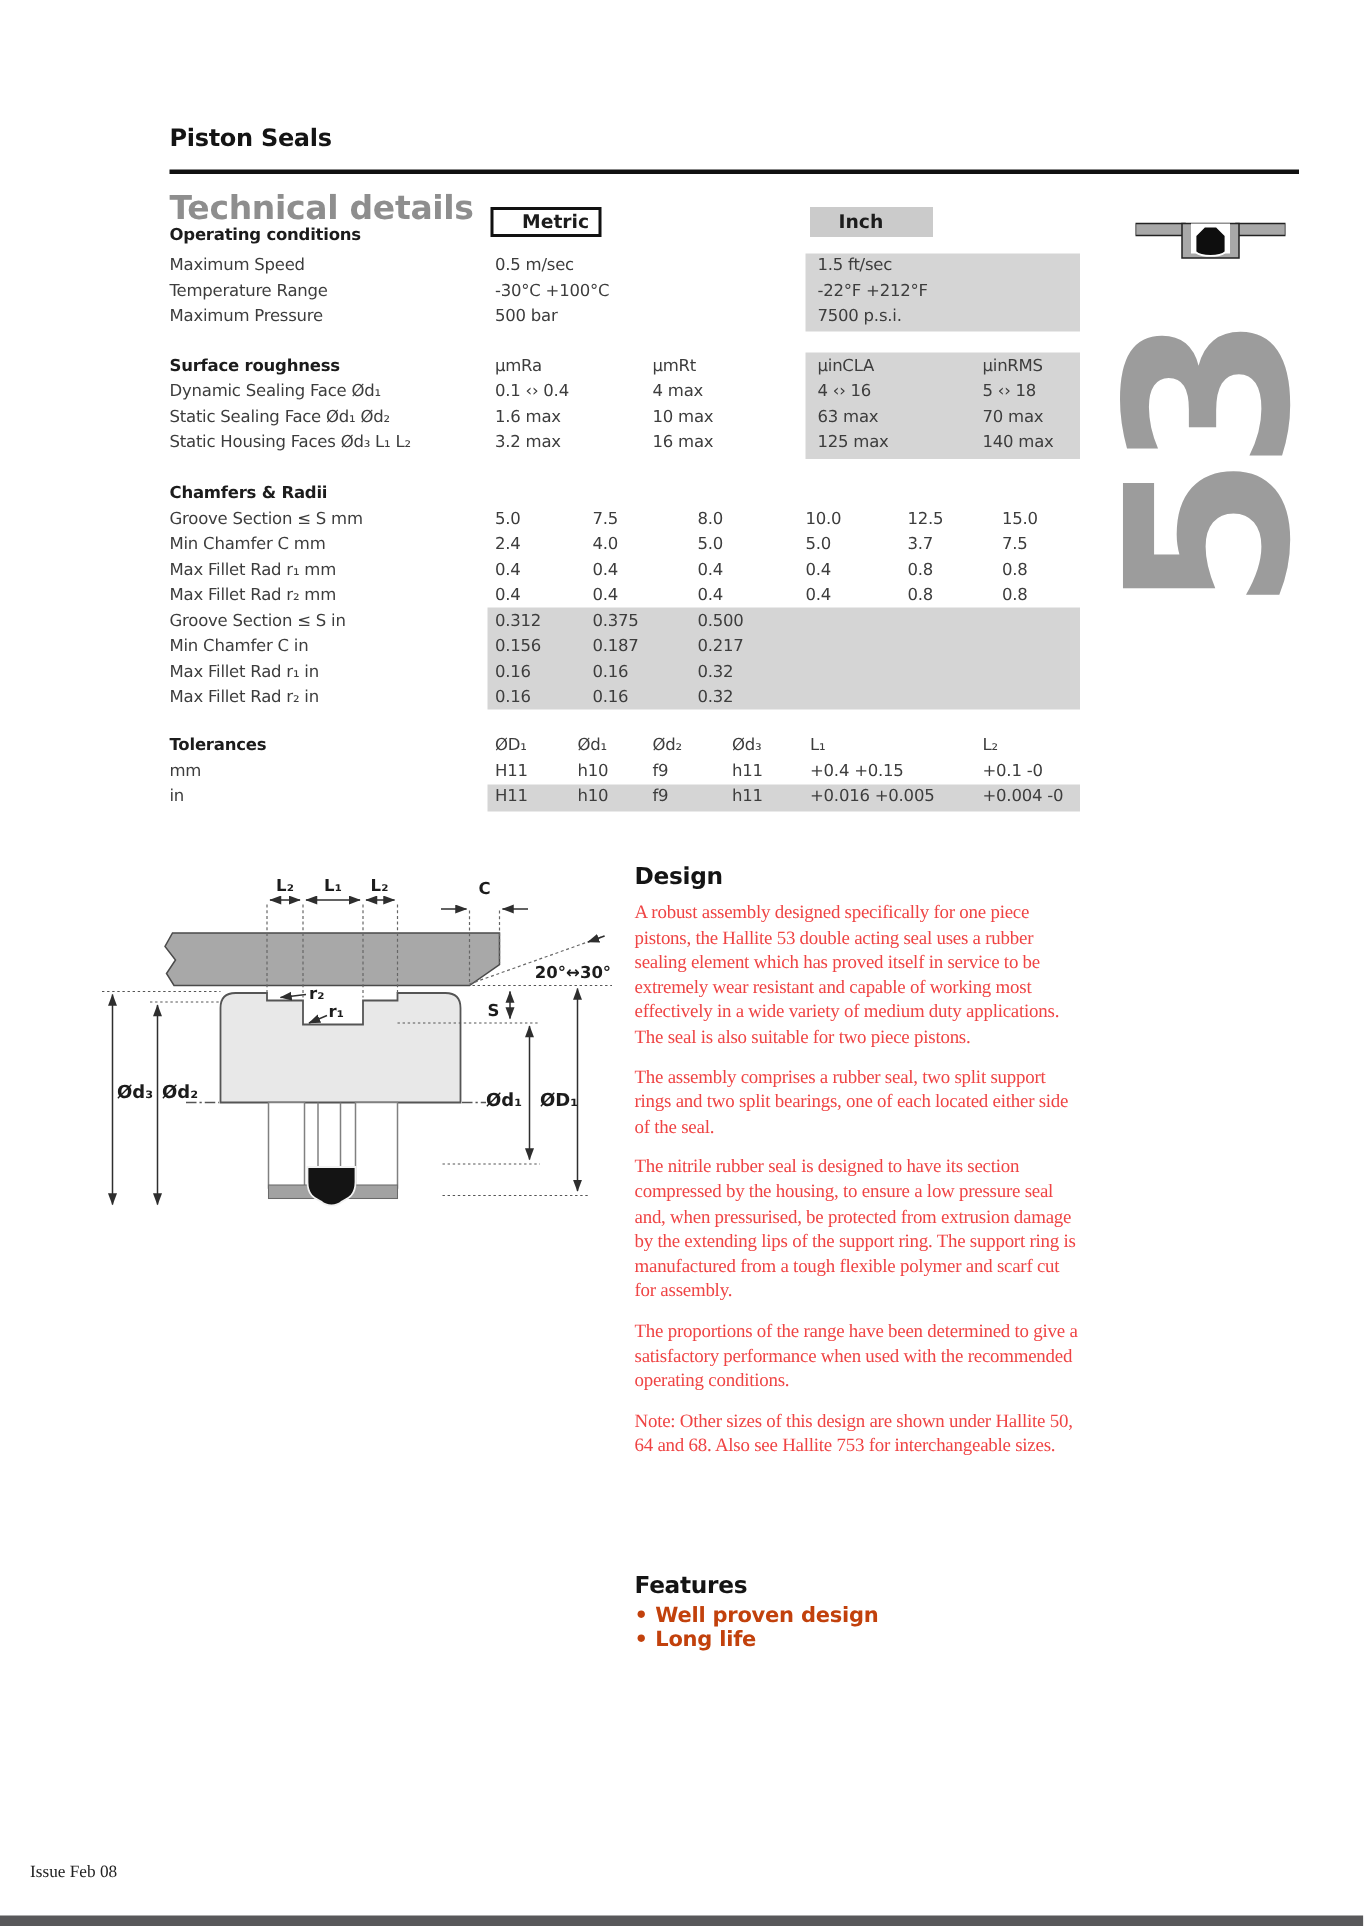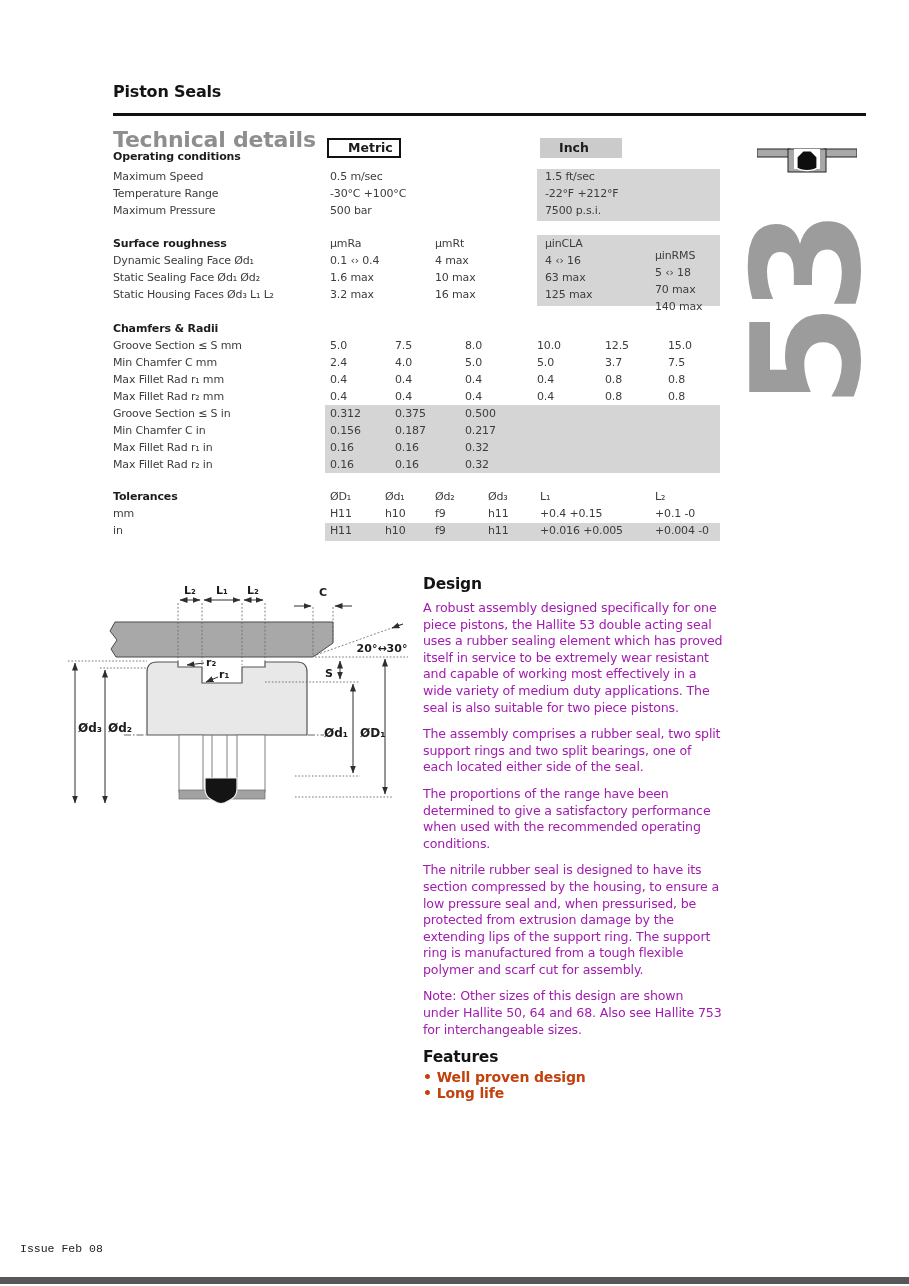--- a/index.html
+++ b/index.html
@@ -17,43 +17,43 @@
   #metric-tab{left:327px;top:138px;width:74px;background:#fff;border:2px solid #111;line-height:16px;}
   #inch-tab{left:540px;top:138px;width:82px;background:#cbcbcb;}
   
   .tbl{position:absolute;left:113px;width:607px;font-size:11px;letter-spacing:-0.15px;}
   .trow{position:relative;height:17px;z-index:1;}
   .thead-row{position:relative;height:17px;z-index:1;}
   .cell{position:absolute;top:0;white-space:nowrap;color:#3d3d3d;}
   .cell.b{font-weight:bold;color:#1c1c1c;}
   .shade{position:absolute;background:#d5d5d5;z-index:0;}
   
-  .c0{left:0;} .cm1{left:217px;} .cm2{left:322px;} .ci1{left:432px;} .ci2{left:542px;margin-top:12px;}
+  .c0{left:0;} .cm1{left:217px;} .cm2{left:322px;} .ci1{left:432px;} .ci2{left:542px;}
   
   .k0{left:217px;} .k1{left:282px;} .k2{left:352px;} .k3{left:424px;} .k4{left:492px;} .k5{left:555px;}
   
   .t1{left:217px;} .t2{left:272px;} .t3{left:322px;} .t4{left:375px;} .t5{left:427px;} .t6{left:542px;}
   #op-table{top:150px;}
   #op-table .gap{height:3px;}
   #surface-table{top:237px;}
   #chamfer-table{top:322px;}
   #tol-table{top:490px;}
   
   #design-block{left:423px;top:575px;width:300px;}
   .col-h{font-size:15.5px;font-weight:bold;color:#141414;margin:0 0 7px 0;letter-spacing:-0.2px;}
-  #design-block p{margin:0 0 10px 0;font-size:12.6px;line-height:16.6px;color:#a21caf;letter-spacing:-0.15px;}
+  #design-block p{margin:0 0 10px 0;font-size:12.6px;line-height:16.6px;color:#ef4444;letter-spacing:-0.15px;font-family:Liberation Serif, serif;}
   #features-block{left:423px;top:1048px;width:300px;}
   .feature-item{font-size:14px;line-height:16px;font-weight:bold;color:#c2410c;letter-spacing:-0.15px;}
   .feature-item .blt{margin-right:5px;}
   
   #badge-53{left:728px;top:273px;width:160px;height:110px;transform:rotate(-90deg);
     font-size:150px;line-height:108px;font-weight:bold;color:#9c9c9c;letter-spacing:-10px;
     text-align:center;font-family:"DejaVu Sans",sans-serif;}
   
-  #issue-label{left:20px;top:1242px;font-size:11.5px;color:#222;font-family:Liberation Mono, monospace;}
+  #issue-label{left:20px;top:1242px;font-size:11.5px;color:#222;font-family:Liberation Serif, serif;}
   #footer-bar{left:0;top:1277px;width:909px;height:7px;background:#58585a;}
   svg text{font-family:"DejaVu Sans","Liberation Sans",sans-serif;}
 </style>
 </head>
 <body>
 
 <div id="page">
 
   <div class="abs" id="page-title">Piston Seals</div>
   <div class="abs" id="title-rule"></div>
@@ -302,22 +302,22 @@
       <text x="48" y="157">Ød₂</text>
       <text x="264" y="162">Ød₁</text>
       <text x="300" y="162">ØD₁</text>
     </g>
   </svg>
 
   <div class="abs" id="design-block">
     <div class="col-h">Design</div>
     <p>A robust assembly designed specifically for one piece pistons, the Hallite 53 double acting seal uses a rubber sealing element which has proved itself in service to be extremely wear resistant and capable of working most effectively in a wide variety of medium duty applications. The seal is also suitable for two piece pistons.</p>
     <p>The assembly comprises a rubber seal, two split support rings and two split bearings, one of each located either side of the seal.</p>
+    <p>The nitrile rubber seal is designed to have its section compressed by the housing, to ensure a low pressure seal and, when pressurised, be protected from extrusion damage by the extending lips of the support ring. The support ring is manufactured from a tough flexible polymer and scarf cut for assembly.</p>
     <p>The proportions of the range have been determined to give a satisfactory performance when used with the recommended operating conditions.</p>
-    <p>The nitrile rubber seal is designed to have its section compressed by the housing, to ensure a low pressure seal and, when pressurised, be protected from extrusion damage by the extending lips of the support ring. The support ring is manufactured from a tough flexible polymer and scarf cut for assembly.</p>
     <p>Note: Other sizes of this design are shown under Hallite 50, 64 and 68. Also see Hallite 753 for interchangeable sizes.</p>
   </div>
 
   <div class="abs" id="features-block">
     <div class="col-h" style="margin-bottom:3px;">Features</div>
     <div class="feature-item">
       <span class="blt">•</span><span>Well proven design</span>
     </div>
     <div class="feature-item">
       <span class="blt">•</span><span>Long life</span>

